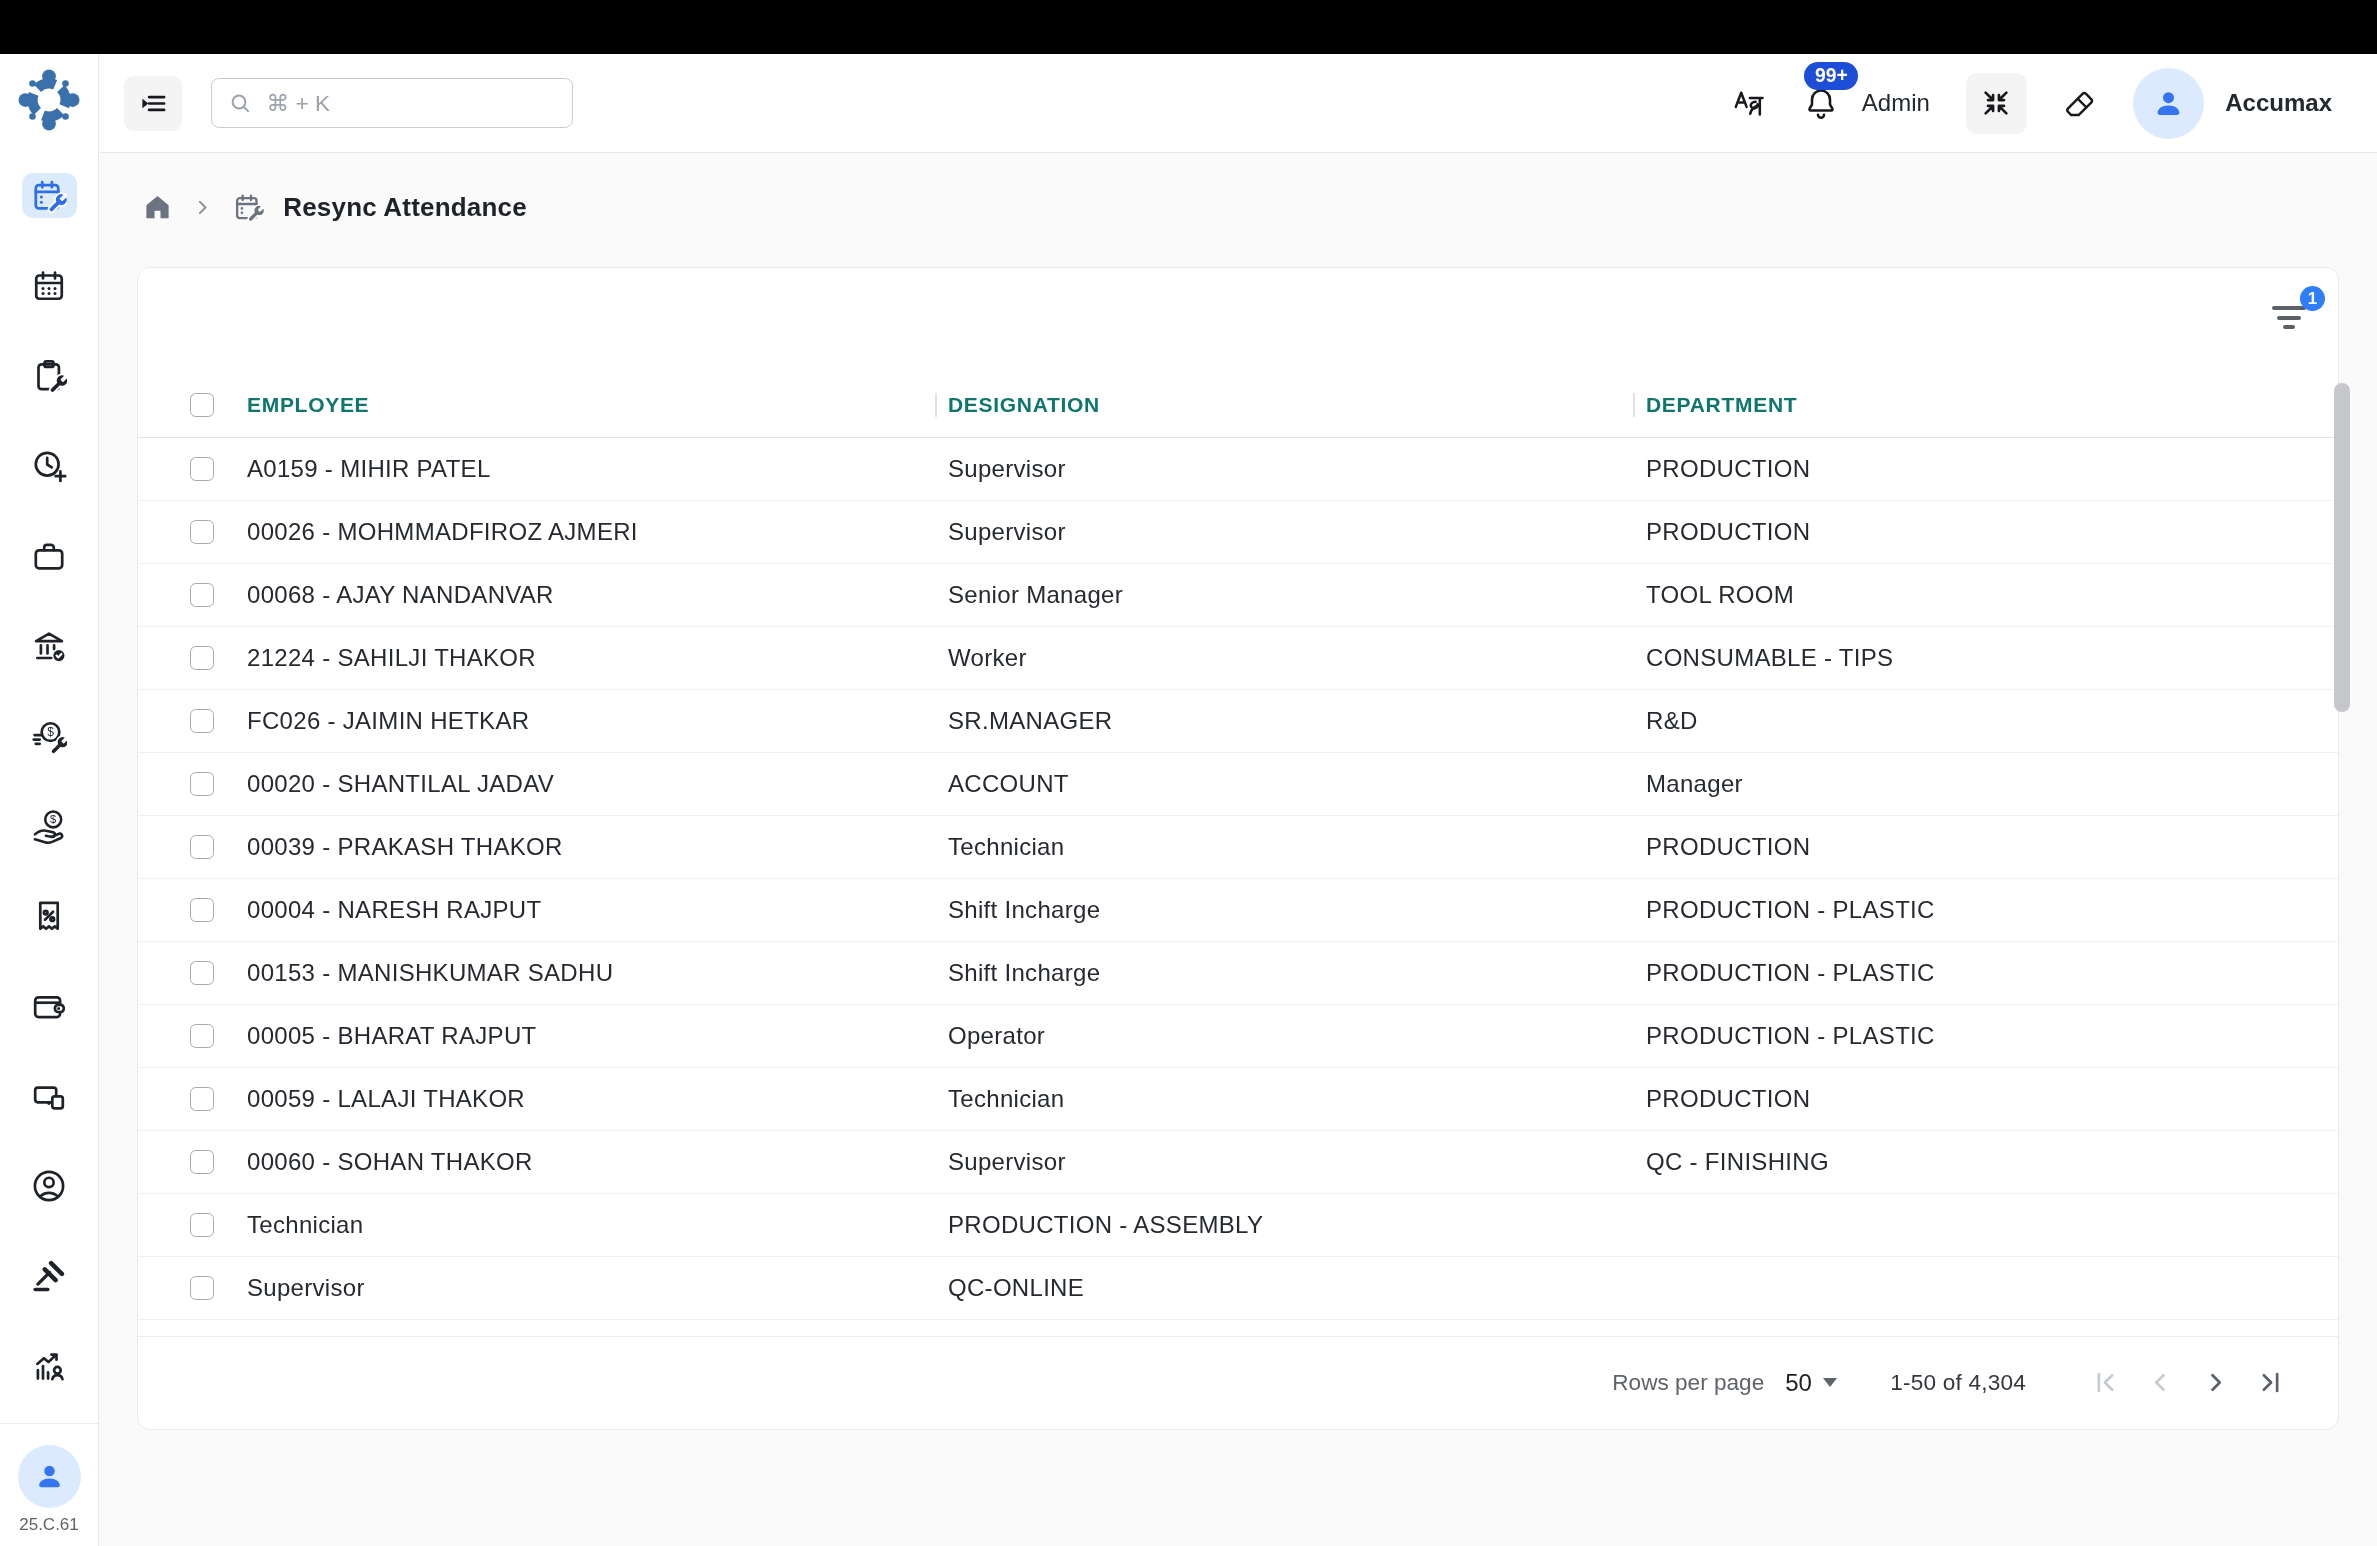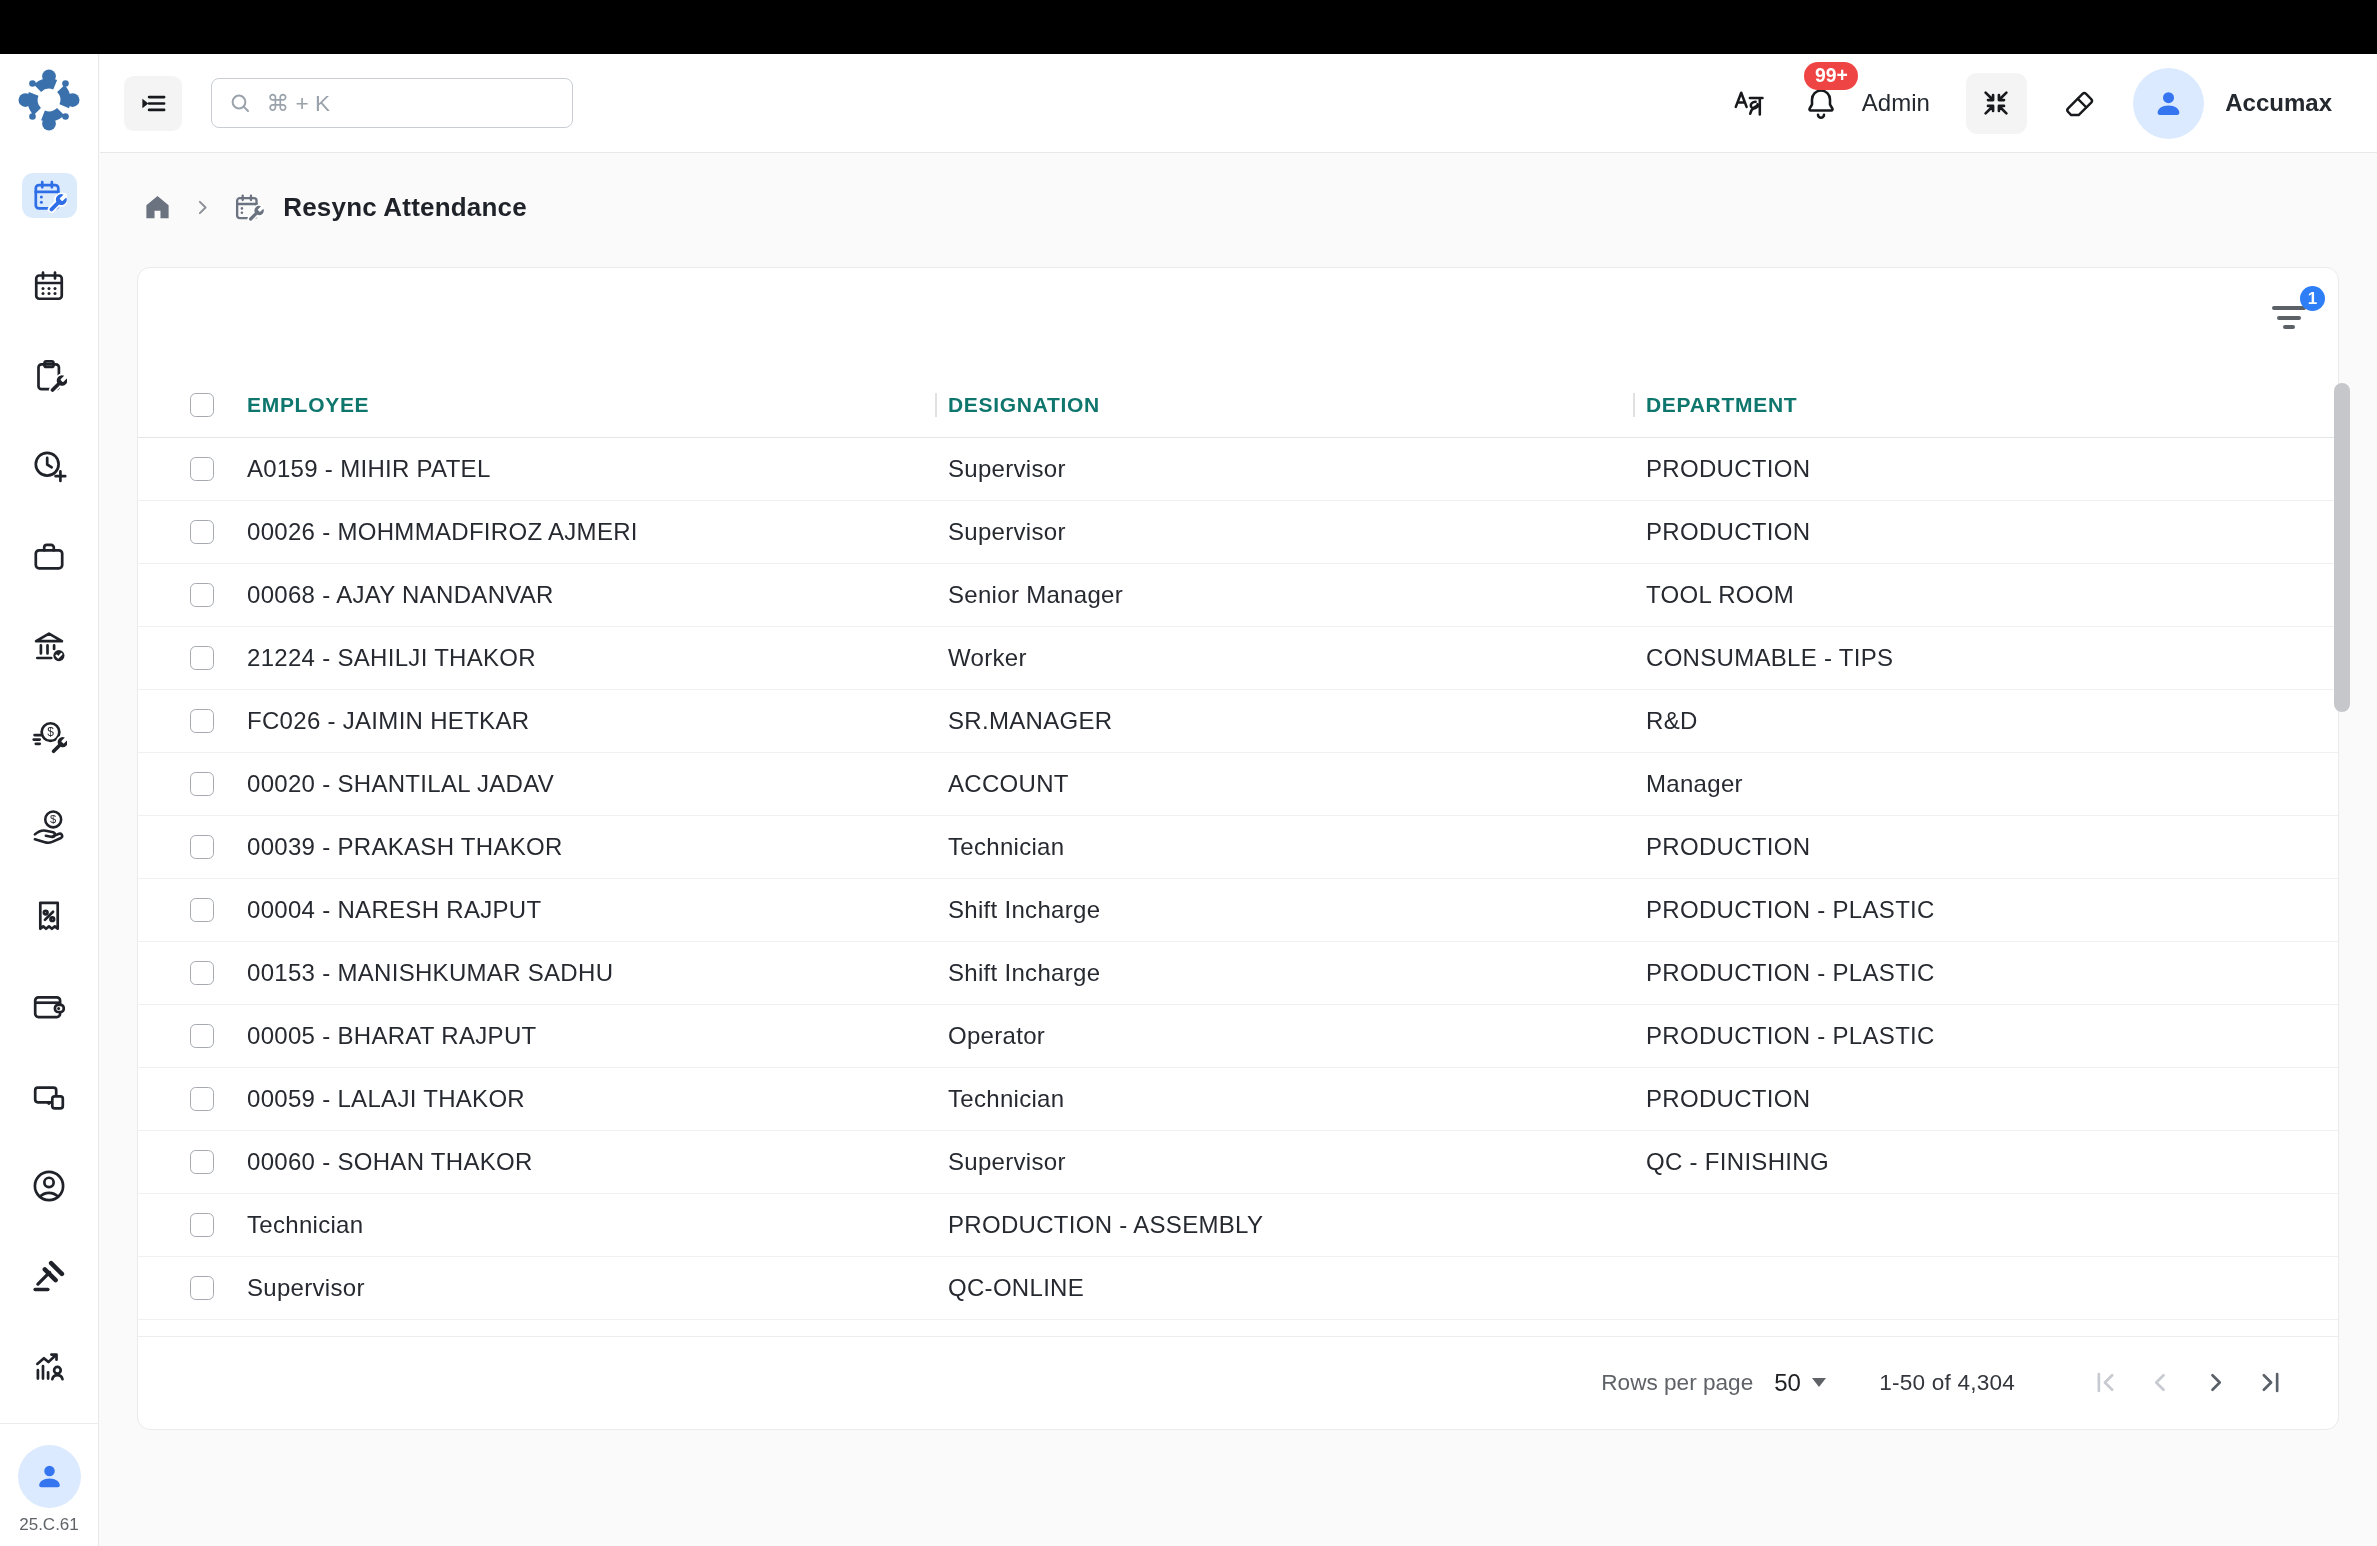--- a/index.html
+++ b/index.html
@@ -55,21 +55,21 @@
   .search-box {
     margin-left: 29px; width: 362px; height: 50px;
     border: 1.6px solid #c9cdd2; border-radius: 8px;
     display: flex; align-items: center; padding: 0 16px; gap: 14.6px;
     color: #9aa2ab; font-size: 22.6px; cursor: text; background: #fff;
   }
   .tb-right { margin-left: auto; display: flex; align-items: center; gap: 36px; color: #1f2329; }
   .bell-wrap { position: relative; }
   .badge-99 {
     position: absolute; top: -22.6px; left: 1.6px;
-    background: #ef4444; color: #fff; font-size: 19.4px; font-weight: 700;
+    background: #1d4ed8; color: #fff; font-size: 19.4px; font-weight: 700;
     padding: 4px 10.5px; border-radius: 808px; line-height: 1;
   }
   .admin-label { font-size: 24px; color: #24292f; margin-left: -13px; }
   .square-btn {
     width: 61px; height: 61px; border-radius: 11.3px; background: #f4f4f5; border: none;
     display: flex; align-items: center; justify-content: center; cursor: pointer; color: #17191c;
   }
   .avatar-sm {
     width: 71px; height: 71px; border-radius: 50%; background: #dbeafe;
     display: flex; align-items: center; justify-content: center; cursor: pointer;
@@ -113,21 +113,21 @@
   }
   .sliver { height: 17px; border-bottom: 0.8px solid #ededef; }
 
   .pagination {
     height: 91px; display: flex; align-items: center; justify-content: flex-end;
     padding-right: 49px; color: #5f6368;
   }
   .rpp-label { font-size: 22.6px; color: #5f6368; margin-right: 21px; }
   .rpp-value { font-size: 24px; color: #202124; margin-right: 11.3px; }
   .caret { width: 0; height: 0; border-left: 7.3px solid transparent; border-right: 7.3px solid transparent; border-top: 9px solid #5f6368; margin-right: 53px; cursor: pointer; }
-  .range { font-size: 22.6px; color: #33373d; margin-right: 54px; letter-spacing: 0.2px; text-align: right; }
+  .range { font-size: 22.6px; color: #33373d; margin-right: 43px; letter-spacing: 0.2px; text-align: right; }
   .pg-btn { width: 37px; height: 37px; display: flex; align-items: center; justify-content: center; margin-left: 18px; cursor: pointer; background: none; border: none; }
   .pg-btn.disabled { color: #c7cad0; }
   .pg-btn.enabled { color: #5a6068; }
 
   .scroll-thumb { position: absolute; left: 2334px; top: 383px; width: 16px; height: 329px; background: #c5c7ca; border-radius: 8px; z-index: 20; cursor: grab; }
 </style>
 </head>
 <body>
 
 <svg width="0" height="0" style="position:absolute">

